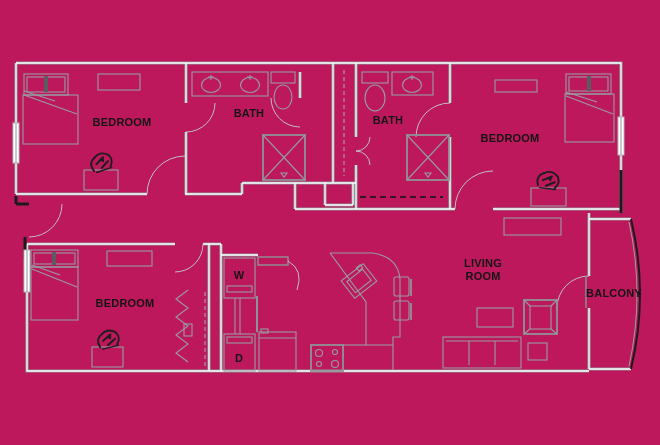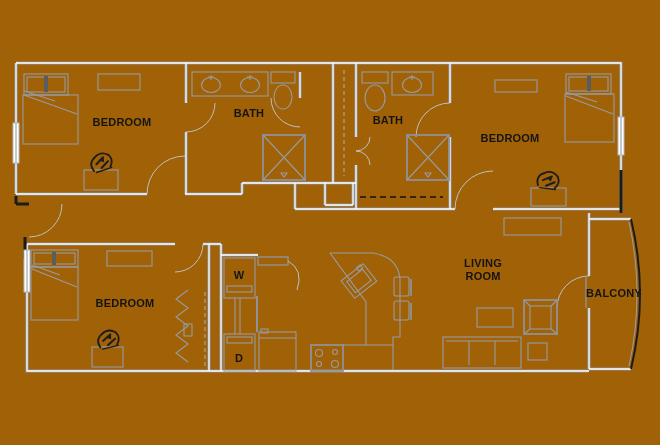--- a/index.html
+++ b/index.html
@@ -1,16 +1,16 @@
 <!DOCTYPE html>
 <html><head>
 <meta charset="utf-8">
 <style>
   html,body{margin:0;padding:0;background:#ffffff;}
-  .stage{position:relative;width:660px;height:445px;background:#a16207;overflow:hidden;
+  .stage{position:relative;width:660px;height:445px;background:#be185d;overflow:hidden;
          font-family:"Liberation Sans",sans-serif;}
   svg{display:block;}
   .w-outer{stroke:#8f9296;stroke-width:3.2;fill:none;stroke-linecap:butt;}
   .w-core{stroke:#ffffff;stroke-width:1.3;fill:none;stroke-linecap:butt;}
   .w-thin{stroke:#8f9296;stroke-width:2;fill:none;}
   .w-blk{stroke:#1b1b1b;stroke-width:3;fill:none;}
   .furn{stroke:#979ba1;stroke-width:1.1;fill:none;}
   .furn2{stroke:#8f9296;stroke-width:1.8;fill:none;}
   .arc{stroke:#bcbfc3;stroke-width:1;fill:none;}
   .panel{stroke:#8f9296;stroke-width:1.4;fill:none;}

